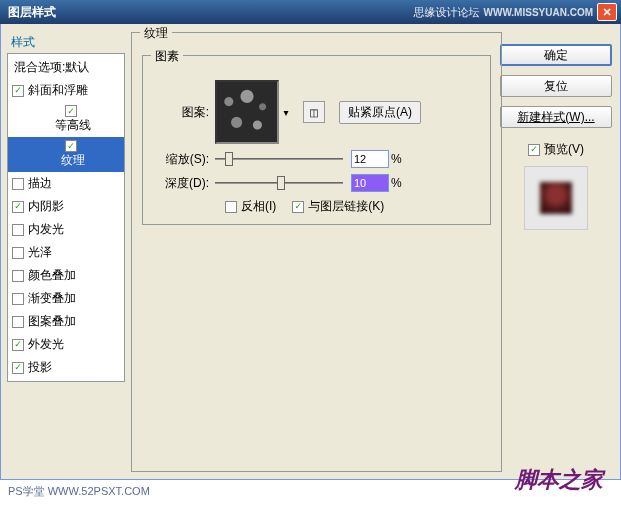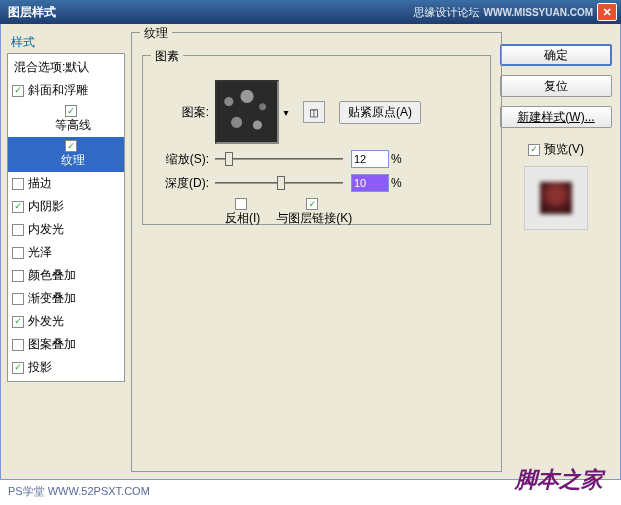--- a/index.html
+++ b/index.html
@@ -37,21 +37,21 @@
     .small-btn { width: 22px; height: 22px; border: 1px solid #999; background: #f0f0f0; margin-left: 10px; font-size: 10px; cursor: pointer; display: inline-flex; align-items: center; justify-content: center; }
     .snap-btn { border: 1px solid #999; background: #f0f0f0; padding: 2px 8px; font-size: 12px; margin-left: 14px; cursor: pointer; border-radius: 2px; }
     
     .slider { width: 128px; height: 18px; position: relative; margin-right: 8px; }
     .slider-track { position: absolute; top: 8px; left: 0; right: 0; height: 2px; background: #999; border-top: 1px solid #666; }
     .slider-thumb { position: absolute; width: 8px; height: 14px; background: #ece9d8; border: 1px solid #666; top: 2px; }
     .num-input { width: 38px; height: 18px; border: 1px solid #7a96df; font-size: 11px; padding: 0 2px; text-align: left; }
     .num-input.active { background: #8b5cf6; color: #fff; }
     .pct { font-size: 12px; margin-left: 2px; }
     
-    .check-row { display: inline-flex; align-items: center; font-size: 12px; margin-left: 16px; flex-direction: column; }
+    .check-row { display: inline-flex; align-items: center; font-size: 12px; margin-left: 16px; }
     
     .right-panel { width: 112px; padding: 12px 8px 0 4px; display: flex; flex-direction: column; align-items: center; }
     .btn { width: 112px; height: 22px; border: 1px solid #999; background: linear-gradient(#fff,#e8e8e8); font-size: 12px; margin-bottom: 9px; cursor: pointer; border-radius: 2px; }
     .btn.default { border: 2px solid #4a7ac8; }
     .preview-check { font-size: 12px; display: flex; align-items: center; margin: 4px 0 8px 0; }
     .preview-swatch { width: 64px; height: 64px; border: 1px solid #ccc; background: #e8e8e8; display: flex; align-items: center; justify-content: center; }
     .preview-inner { width: 32px; height: 32px; background: radial-gradient(circle at 50% 40%, #8a3030 30%, #4a1818 60%, #2a0808 100%); filter: blur(2px); }
     
     .watermark1 { position: absolute; bottom: 6px; left: 8px; font-size: 11px; color: #5a6a9a; }
     .watermark2 { position: absolute; bottom: 10px; right: 18px; font-size: 22px; color: #701a75; font-family: "KaiTi", serif; font-style: italic; font-weight: bold; margin-top: 28px; }
@@ -105,26 +105,26 @@
         </div>
         <div class="sidebar-item">
           <span class="chk"></span>
           <span>颜色叠加</span>
         </div>
         <div class="sidebar-item">
           <span class="chk"></span>
           <span>渐变叠加</span>
         </div>
         <div class="sidebar-item">
+          <span class="chk"></span>
+          <span>图案叠加</span>
+        </div>
+        <div class="sidebar-item">
           <span class="chk checked"></span>
           <span>外发光</span>
-        </div>
-        <div class="sidebar-item">
-          <span class="chk"></span>
-          <span>图案叠加</span>
         </div>
         <div class="sidebar-item">
           <span class="chk checked"></span>
           <span>投影</span>
         </div>
       </div>
   </div>
 
   <div class="main-panel">
     <div class="group-box outer-group">

